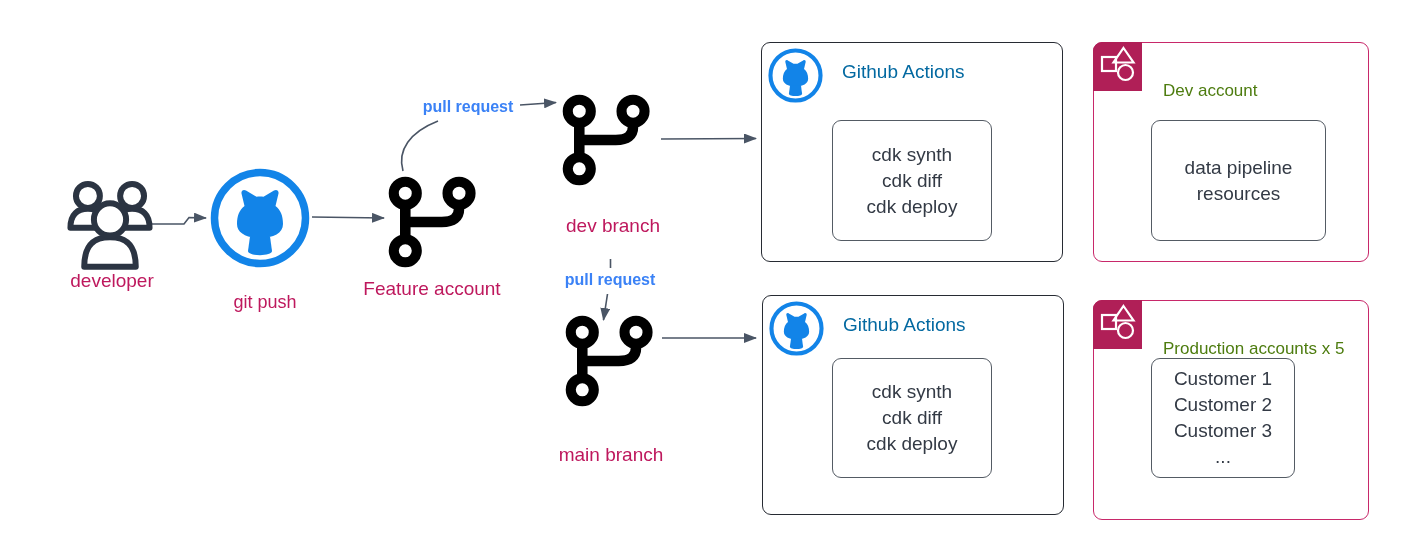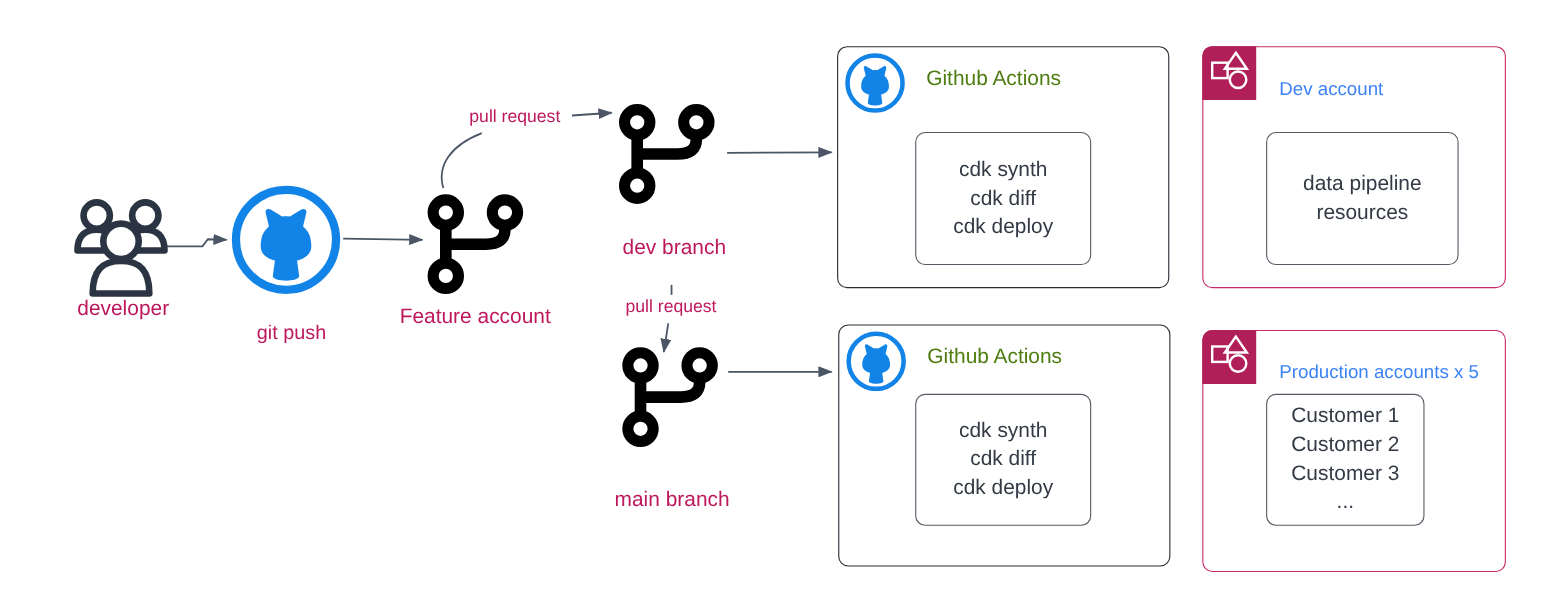--- a/index.html
+++ b/index.html
@@ -8,47 +8,47 @@
     font-family:"Liberation Sans",sans-serif;overflow:hidden;
   }
   .abs{position:absolute;}
   svg{display:block;}
   .connectors{position:absolute;left:0;top:0;pointer-events:none;}
   .node-label{
     position:absolute;color:#be185d;font-size:19px;line-height:22px;
     white-space:nowrap;transform:translateX(-50%);text-align:center;
   }
   .pr-label{
-    position:absolute;color:#be185d;font-size:16px;font-weight:normal;line-height:19px;
+    position:absolute;color:#3b82f6;font-size:16px;font-weight:bold;line-height:19px;
     white-space:nowrap;transform:translateX(-50%);text-align:center;
   }
   .gh-box{
     position:absolute;width:302px;height:220px;background:#fff;
     border:1.6px solid #272B33;border-radius:9px;box-sizing:border-box;
   }
   .gh-logo{position:absolute;left:6px;top:5px;}
   .gh-title{
-    position:absolute;left:80px;top:18px;font-size:19px;color:#4d7c0f;white-space:nowrap;
+    position:absolute;left:80px;top:18px;font-size:19px;color:#0369a1;white-space:nowrap;
   }
   .inner-box{
     position:absolute;background:#fff;border:1.4px solid #545B64;border-radius:9px;
     box-sizing:border-box;display:flex;flex-direction:column;align-items:center;
     justify-content:center;font-size:19px;line-height:26px;color:#333A45;text-align:center;
   }
   .acct-box{
     position:absolute;width:276px;height:220px;background:#fff;
     border:1.6px solid #C8286A;border-radius:9px;box-sizing:border-box;
   }
   .acct-badge{
     position:absolute;left:-1px;top:-1px;width:49px;height:49px;background:#B01F57;
     border-top-left-radius:9px;display:flex;align-items:center;justify-content:center;
   }
   .acct-title{
-    position:absolute;left:69px;top:8px;height:60px;display:flex;align-items:center;
-    font-size:17px;color:#3b82f6;white-space:nowrap;
+    position:absolute;left:69px;top:18px;height:60px;display:flex;align-items:center;
+    font-size:17px;color:#4d7c0f;white-space:nowrap;
   }
   .acct-inner-text{padding:0 8px;}
 </style>
 </head>
 <body>
 
 <div class="canvas">
 
   <svg width="0" height="0" style="position:absolute" aria-hidden="true">
     <defs>

